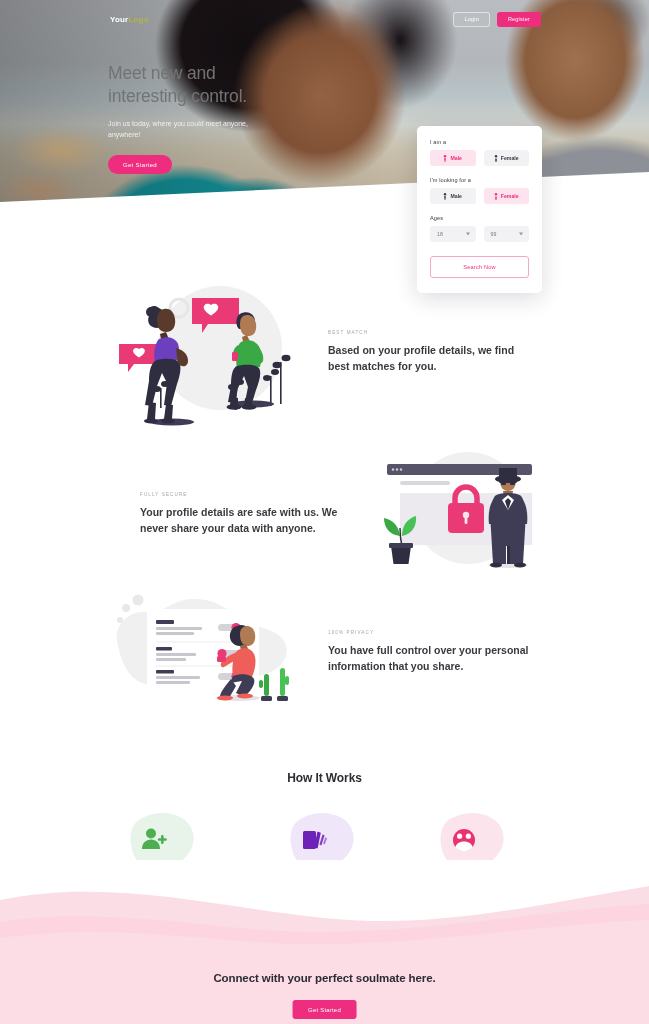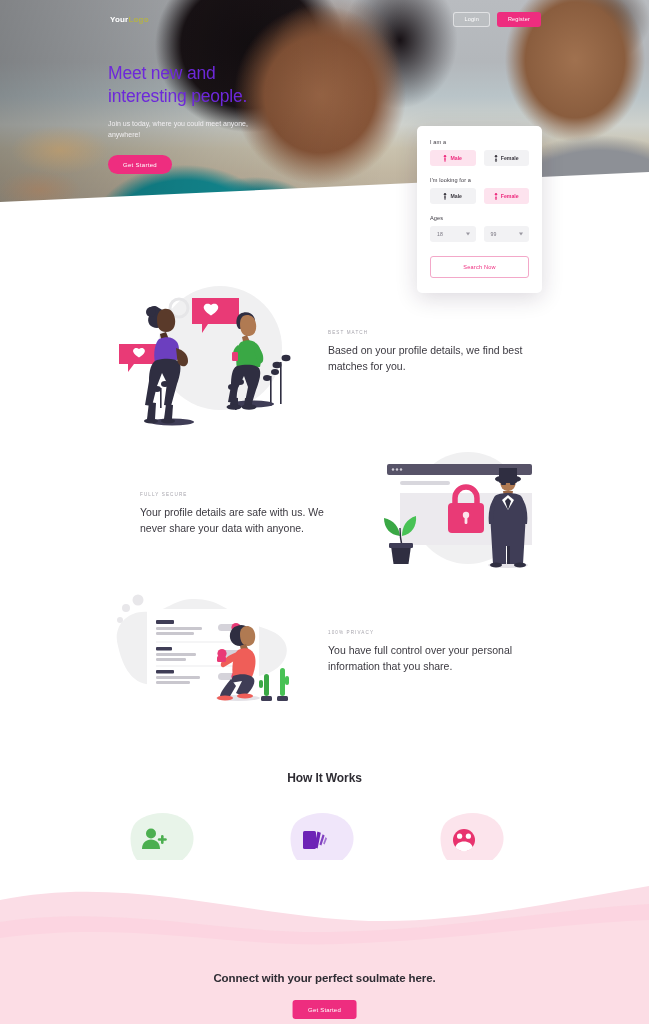--- a/index.html
+++ b/index.html
@@ -67,21 +67,21 @@
     font-size: 5.5px; color: #fff; border: 1px solid rgba(255,255,255,.55);
     border-radius: 3px; padding: 3.5px 10px; background: rgba(255,255,255,.06);
     letter-spacing:.2px;
   }
   .btn-register {
     font-size: 5.5px; color: #fff; background: #ee2d7f; border: none;
     border-radius: 3px; padding: 4.5px 11px; margin-left: 7px; letter-spacing:.2px;
   }
 
   .hero-copy { position: absolute; left: 108px; top: 62px; z-index: 5; width: 250px; }
-  .hero-title { font-size: 17.5px; line-height: 1.33; color: #6d28d9; font-weight: 400; letter-spacing:-.2px; }
+  .hero-title { font-size: 17.5px; line-height: 1.33; color: #737373; font-weight: 400; letter-spacing:-.2px; }
   .hero-sub { margin-top: 9px; font-size: 7px; line-height: 1.62; color: #f0eef0; max-width: 168px; }
   .btn-getstarted {
     display: inline-block; margin-top: 15px; background: #ee2d7f; color: #fff;
     font-size: 6px; padding: 6.5px 15px; border-radius: 20px; border: none; letter-spacing:.3px;
   }
 
   
   .search-card {
     position: absolute; left: 417px; top: 126px; width: 125px; z-index: 7;
     background: #fff; border-radius: 5px; padding: 13px 13px 15px;
@@ -109,21 +109,21 @@
   }
   .btn-searchnow {
     display: block; width: 100%; background: #fff; color: #ee2d7f;
     border: 1px solid #f3a8c9; border-radius: 3px; padding: 7px 0;
     font-size: 5.6px; text-align: center; letter-spacing:.2px;
   }
 
   
   .feature { position: absolute; }
   .f-kicker { font-size: 4.6px; letter-spacing: 1.1px; color: #a7a5ad; text-transform: uppercase; margin-bottom: 7px; }
-  .f-text { font-size: 10.5px; line-height: 1.55; color: #3b3940; font-weight: 400; }
+  .f-text { font-size: 10.5px; line-height: 1.55; color: #3b3940; font-weight: 700; }
 
   .f1 { left: 328px; top: 330px; width: 205px; }
   .f2 { left: 108px; top: 492px; width: 210px; margin-left: 32px; }
   .f3 { left: 328px; top: 630px; width: 210px; }
 
   .illus { position: absolute; }
   .i1 { left: 104px; top: 276px; width: 212px; height: 150px; }
   .i2 { left: 360px; top: 446px; width: 202px; height: 124px; }
   .i3 { left: 104px; top: 588px; width: 204px; height: 114px; }
 
@@ -165,21 +165,21 @@
       <span class="a">Your</span><span class="b">Logo</span>
     </div>
     <div class="topbar-spacer"></div>
     <button class="btn-login">Login</button>
     <button class="btn-register">Register</button>
   </div>
 
   <div class="hero-copy">
     <h1 class="hero-title">
       <span>Meet new and</span><br>
-      <span>interesting people.</span>
+      <span>interesting control.</span>
     </h1>
     <p class="hero-sub">Join us today, where you could meet anyone, anywhere!</p>
     <button class="btn-getstarted">Get Started</button>
   </div>
 
   <div class="search-card">
     <div class="sc-label">I am a</div>
     <div class="sc-row">
       <div class="sc-opt sel">
         <span class="gi">

